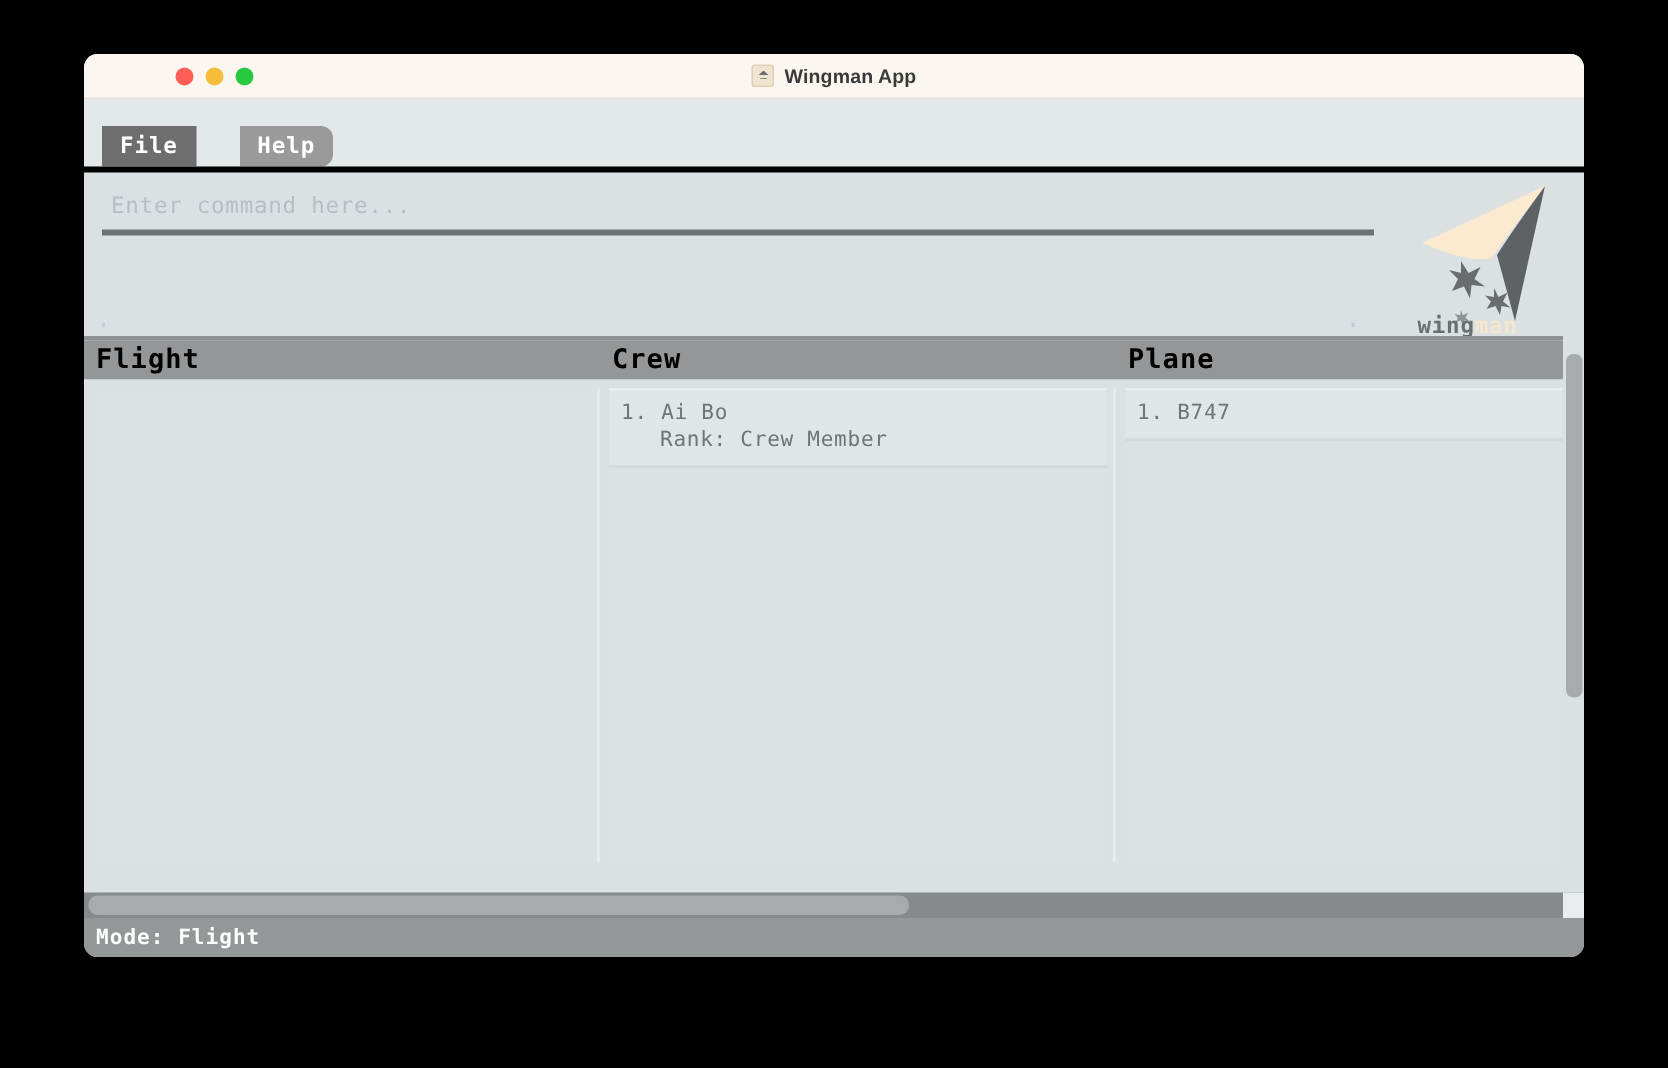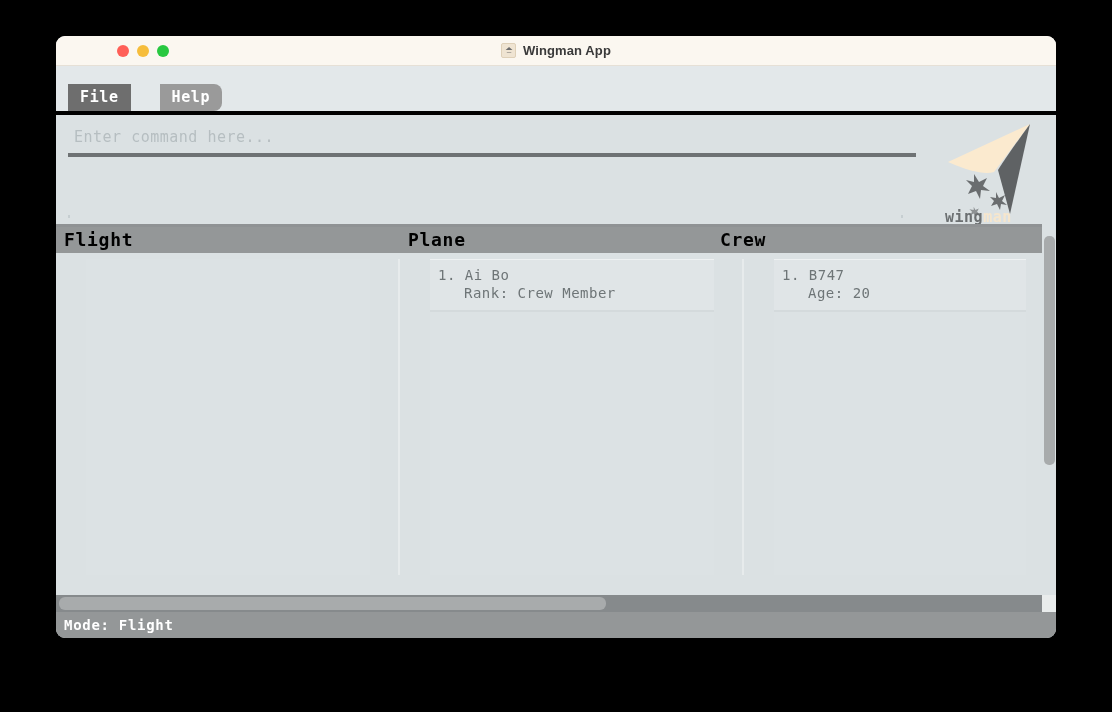--- a/index.html
+++ b/index.html
@@ -162,21 +162,21 @@
   .column.c2 { width: 344px; }
   .column.c3 { flex: 1; }
   .col-divider {
     position: absolute; top: 0; right: 0;
     width: 2px; height: 100%;
     background: #e7ebec;
   }
   .col-inner {
     height: 100%;
     background: #dce2e4;
-    margin: 0 28px;
+    margin: 0 4px;
     border-radius: 1px;
   }
   .card {
     background: #e0e5e7;
     border-top: 1px solid #eef1f2;
     border-bottom: 2px solid #d4dadc;
     padding: 6px 0 8px 0;
   }
   .card .line {
     font-size: 14px;
@@ -277,22 +277,22 @@
         <path d="M36 86 L38 90 L42 88 L40 92 L43 95 L39 94 L38 98 L36 94 L32 96 L34 92 L31 89 L36 90 Z" fill="#8d9193" transform="scale(0.85) translate(6,16)"></path>
       </svg>
       <div id="logo-text"><span class="w1">wing</span><span class="w2">man</span></div>
     </div>
   </div>
 
   <div id="table-region">
 
     <div id="headers">
       <div class="col-head c1">Flight</div>
+      <div class="col-head c2">Crew</div>
       <div class="col-head c3">Plane</div>
-      <div class="col-head c2">Crew</div>
     </div>
 
     <div id="columns">
 
       <div class="column c1">
         <div class="col-inner"></div>
         <span class="col-divider"></span>
       </div>
 
       <div class="column c2">
@@ -302,21 +302,20 @@
             <div class="line sub">Rank: Crew Member</div>
           </div>
         </div>
         <span class="col-divider"></span>
       </div>
 
       <div class="column c3">
         <div class="col-inner">
           <div class="card">
             <div class="line title"><span>1.</span> <span>B747</span></div>
-            <div class="line sub">Age: 20</div>
           </div>
         </div>
       </div>
 
     </div>
   </div>
 
   <div id="vscroll">
     <div id="vthumb" style="height: 229.32px;"></div>
   </div>

